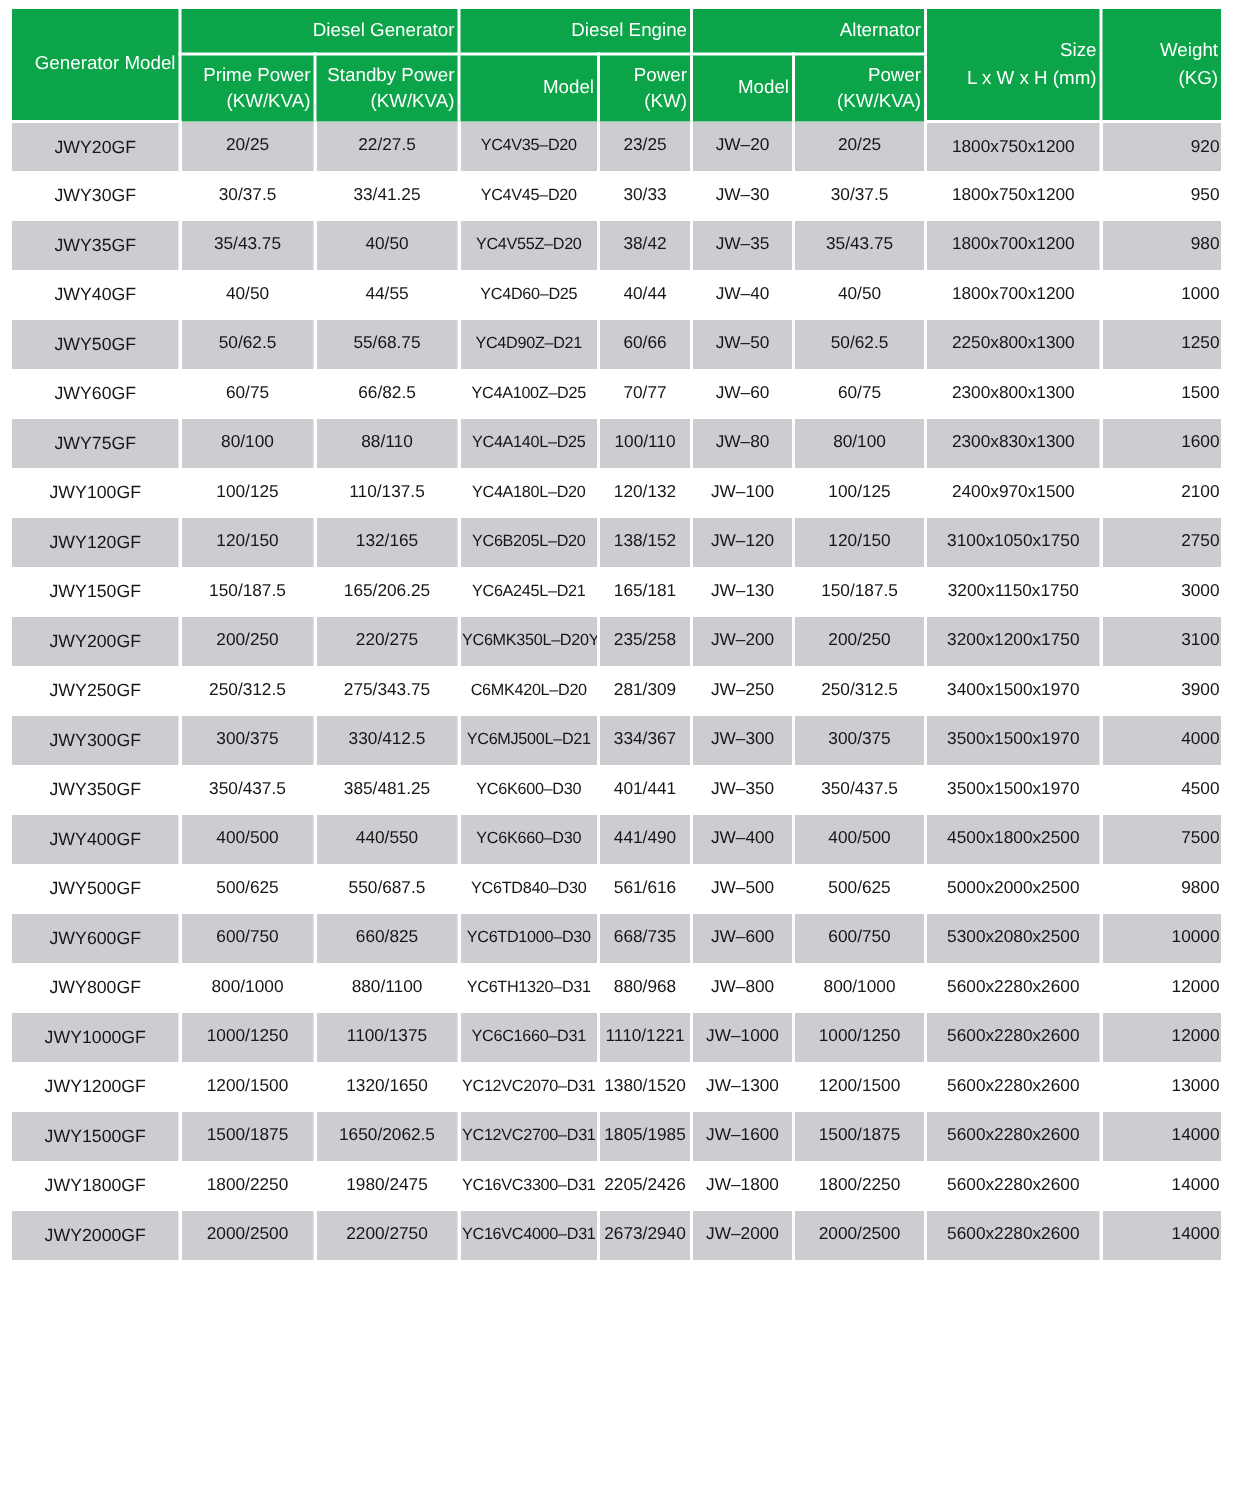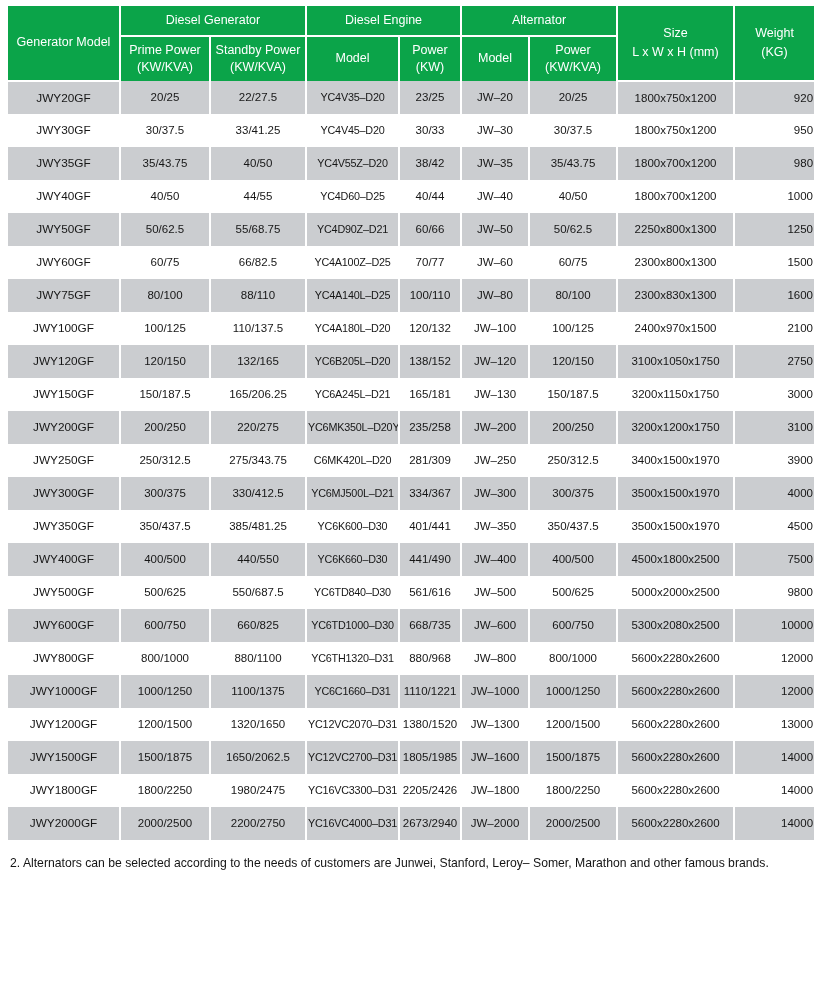--- a/index.html
+++ b/index.html
@@ -28,21 +28,21 @@
     table-layout: fixed;
   }
 
   
   thead th {
     background: var(--hdr, #0BA449);
     color: #ffffff;
     font-weight: normal;
     font-size: 12.5px;
     line-height: 1.35;
-    text-align: center;
+    text-align: right;
     vertical-align: middle;
     padding: 5px 2px;
     border-right: 2px solid #ffffff;
     border-bottom: 2px solid #ffffff;
   }
   thead th.last-col { border-right: none; margin-left: 48px; }
   thead tr:last-child th { border-bottom: none; }
   thead th.grp { padding: 6px 2px; }
   thead th.tall {
     font-size: 12.5px;
@@ -399,16 +399,15 @@
           <td>2673/2940</td>
           <td>JW–2000</td>
           <td>2000/2500</td>
           <td>5600x2280x2600</td>
           <td class="last-col">14000</td>
         </tr>
       </tbody>
   </table>
 
   <div class="notes" id="notes-block">
-      <p>2. Alternators can be selected according to the needs of customers are Junwei, Stanford, Leroy– Somer, Marathon and other famous brands.</p>
     </div>
 
 </div>
 
 </body></html>

